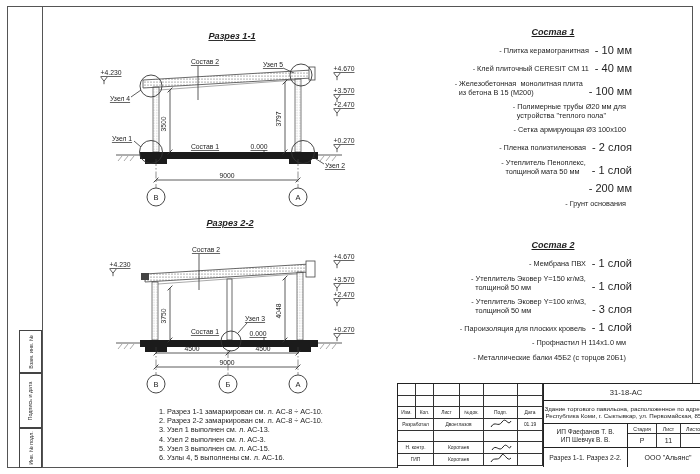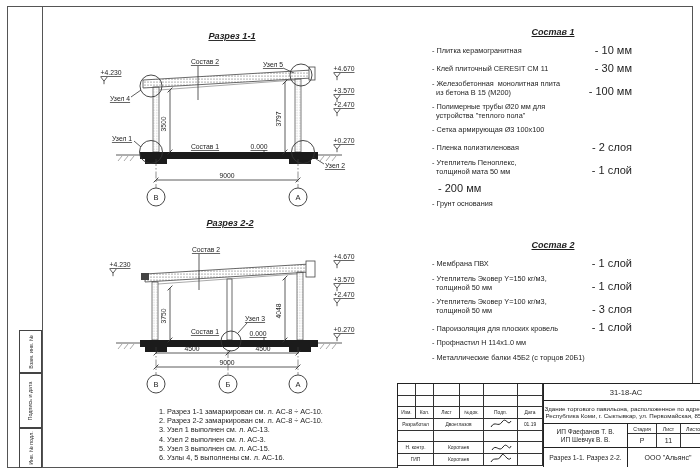--- a/index.html
+++ b/index.html
@@ -7,21 +7,21 @@
          font-family:"Liberation Sans",sans-serif;color:#1e1e1e;overflow:hidden;}
   .abs{position:absolute;}
   
   #outer-border{left:7px;top:6px;width:686px;height:462px;border:1px solid #555;box-sizing:border-box;}
   #inner-frame-line{left:42px;top:6px;width:1px;height:462px;background:#555;}
   
   .side-cell{left:19px;width:23px;border:1px solid #444;box-sizing:border-box;background:#fff;
              display:flex;align-items:center;justify-content:center;}
   .side-cell span{transform:rotate(-90deg);white-space:nowrap;font-size:5.4px;color:#333;}
   
-  .slist{display:flex;flex-direction:column;gap:6px;width:200px;}
+  .slist{display:flex;flex-direction:column;gap:6px;width:200px;align-items:flex-end;}
   .stitle{text-align:center;transform:translateX(21px);font-style:italic;font-weight:bold;
           text-decoration:underline;font-size:9px;margin-bottom:7px;}
   .item{display:flex;justify-content:space-between;align-items:flex-end;}
   .iname{white-space:pre;font-size:7.3px;line-height:8.6px;}
   .ival{white-space:nowrap;font-size:11px;padding-left:6px;}
   
   #notes div{font-size:7.3px;line-height:9.2px;}
   
   #tblock{left:397px;top:383px;width:311px;height:85px;border-left:1.4px solid #222;
           border-top:1.4px solid #222;box-sizing:border-box;background:#fff;}
@@ -275,21 +275,21 @@
 
   <div class="abs" style="left:432px;top:27px;">
     <div class="stitle">Состав 1</div>
     <div class="slist">
       <div class="item">
           <span class="iname">- Плитка керамогранитная</span>
           <span class="ival">- 10 мм</span>
         </div>
       <div class="item">
           <span class="iname">- Клей плиточный CERESIT CM 11</span>
-          <span class="ival">- 30 мм</span>
+          <span class="ival">- 40 мм</span>
         </div>
       <div class="item">
           <span class="iname">- Железобетонная  монолитная плита
   из бетона В 15 (М200)</span>
           <span class="ival">- 100 мм</span>
         </div>
       <div class="item">
           <span class="iname">- Полимерные трубы Ø20 мм для
   устройства "теплого пола"</span>
           <span class="ival"></span>

